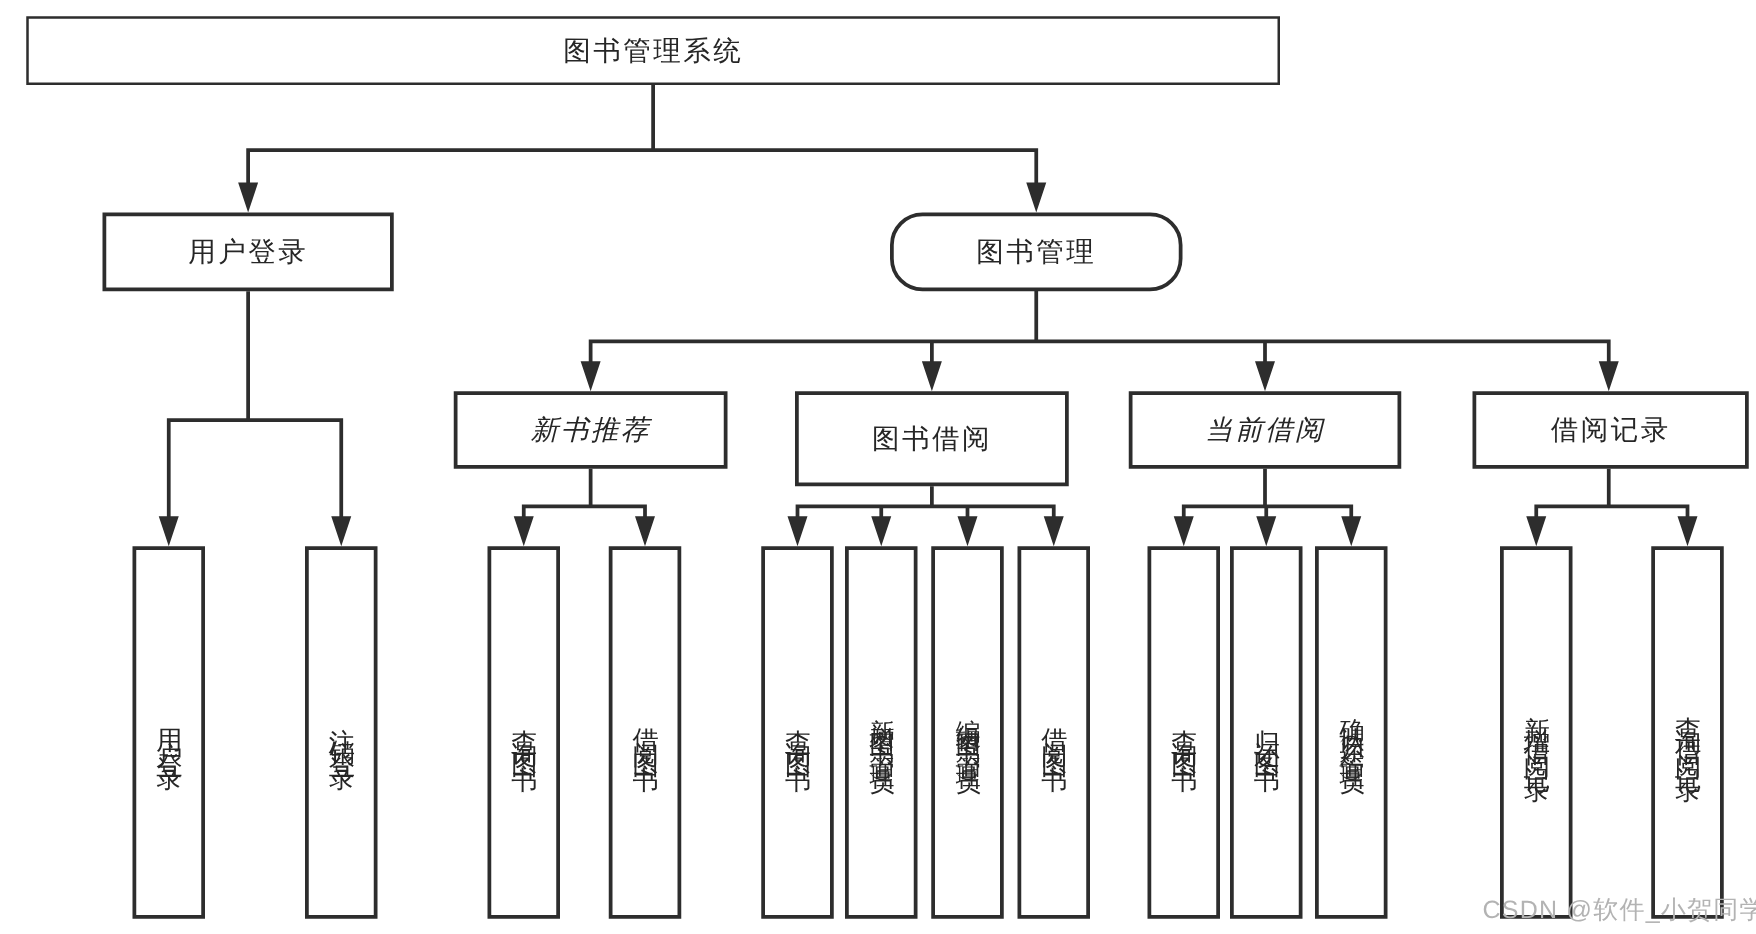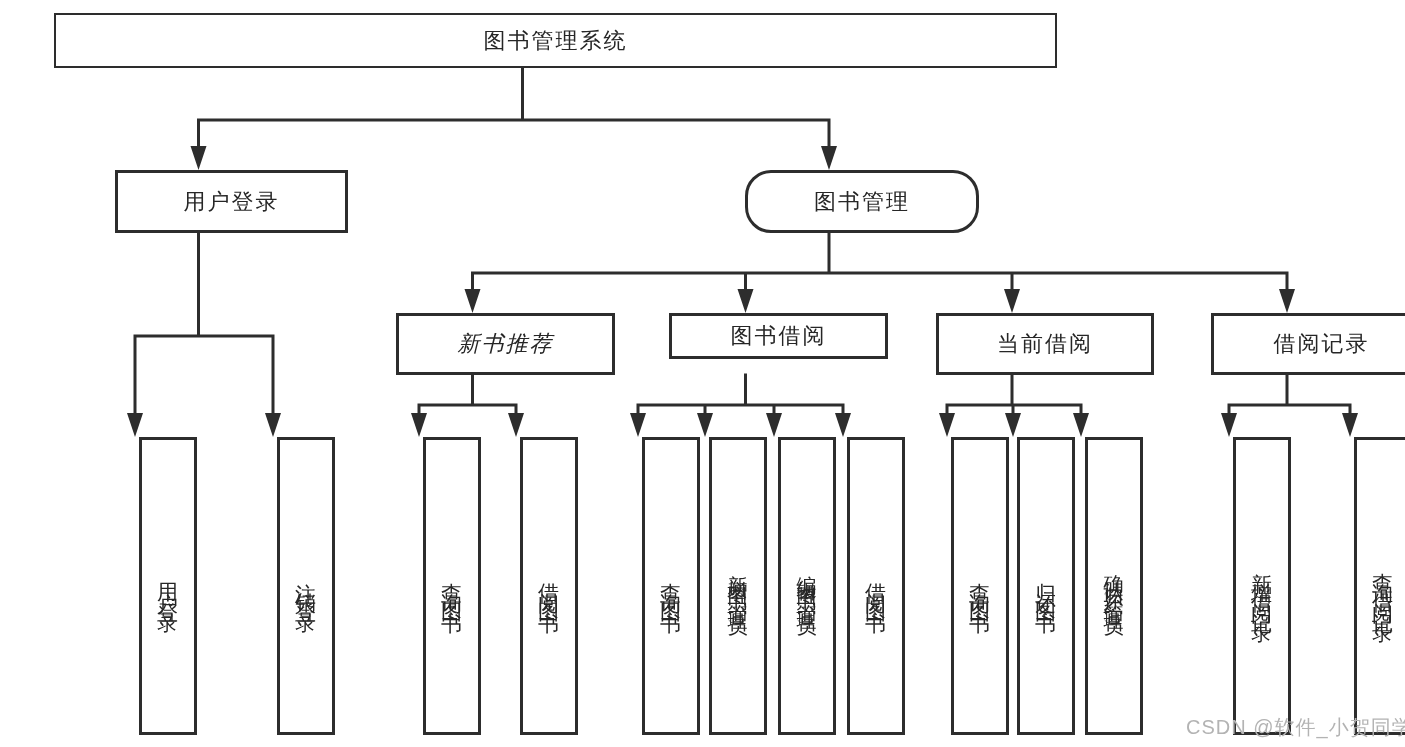--- a/index.html
+++ b/index.html
@@ -19,21 +19,20 @@
   }
   .box {
     position: absolute;
     background: #ffffff;
     border: 3px solid #2d2d2d;
     box-sizing: border-box;
     display: flex;
     align-items: center;
     justify-content: center;
     z-index: 2;
-    margin-left: 33px;
   }
   .box.root { border-width: 2px; }
   .h-label {
     font-size: 22px;
     letter-spacing: 2px;
     white-space: nowrap;
   }
   .leaf .v-label {
     writing-mode: vertical-rl;
     text-orientation: mixed;
@@ -98,24 +97,24 @@
   <div class="box" style="left:82px; top:170px; width:233px; height:63px;">
     <span class="h-label">用户登录</span>
   </div>
   <div class="box" style="left:712px; top:170px; width:234px; height:63px;border-radius:26px;">
     <span class="h-label">图书管理</span>
   </div>
 
   <div class="box" style="left:363px; top:313px; width:219px; height:62px;font-style:italic;">
     <span class="h-label">新书推荐</span>
   </div>
-  <div class="box" style="left:636px; top:313px; width:219px; height:46px;">
+  <div class="box" style="left:636px; top:313px; width:219px; height:76px;">
     <span class="h-label">图书借阅</span>
   </div>
-  <div class="box" style="left:903px; top:313px; width:218px; height:62px;">
+  <div class="box" style="left:903px; top:313px; width:218px; height:62px;font-style:italic;">
     <span class="h-label">当前借阅</span>
   </div>
   <div class="box" style="left:1178px; top:313px; width:221px; height:62px;">
     <span class="h-label">借阅记录</span>
   </div>
 
   <div class="box leaf" style="left:106px; top:437px; width:58px; height:298px;">
     <span class="v-label">用户登录</span>
   </div>
   <div class="box leaf" style="left:244px; top:437px; width:58px; height:298px;">

